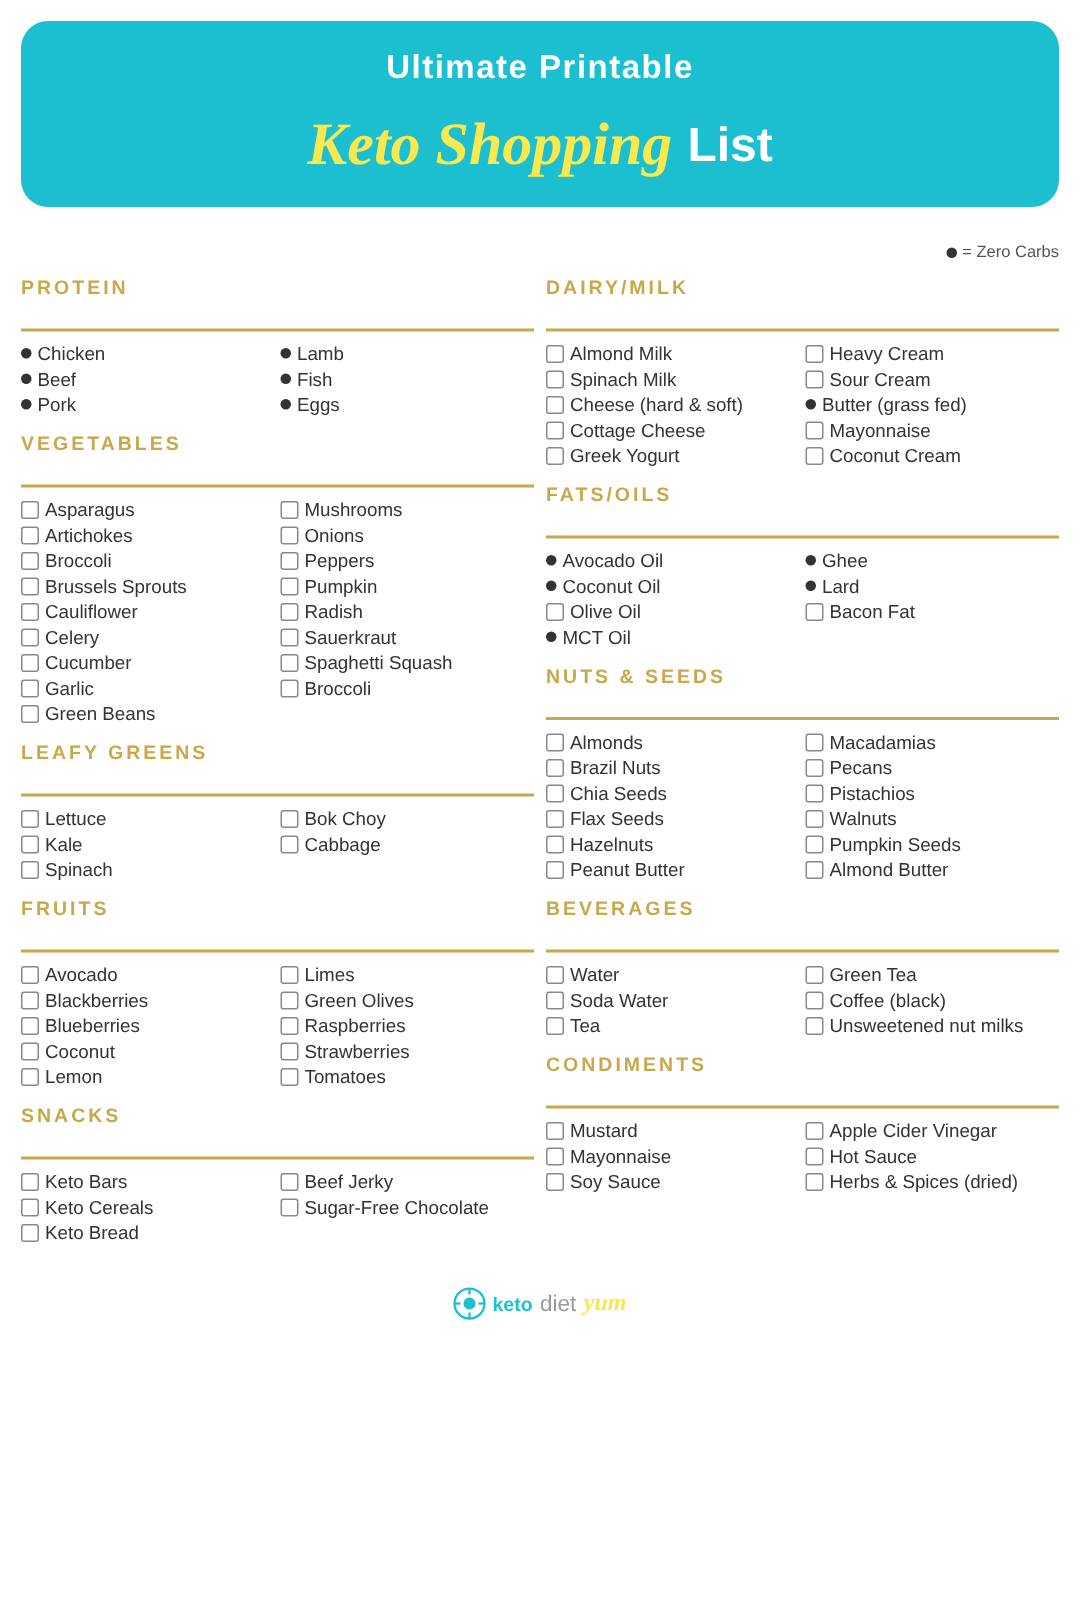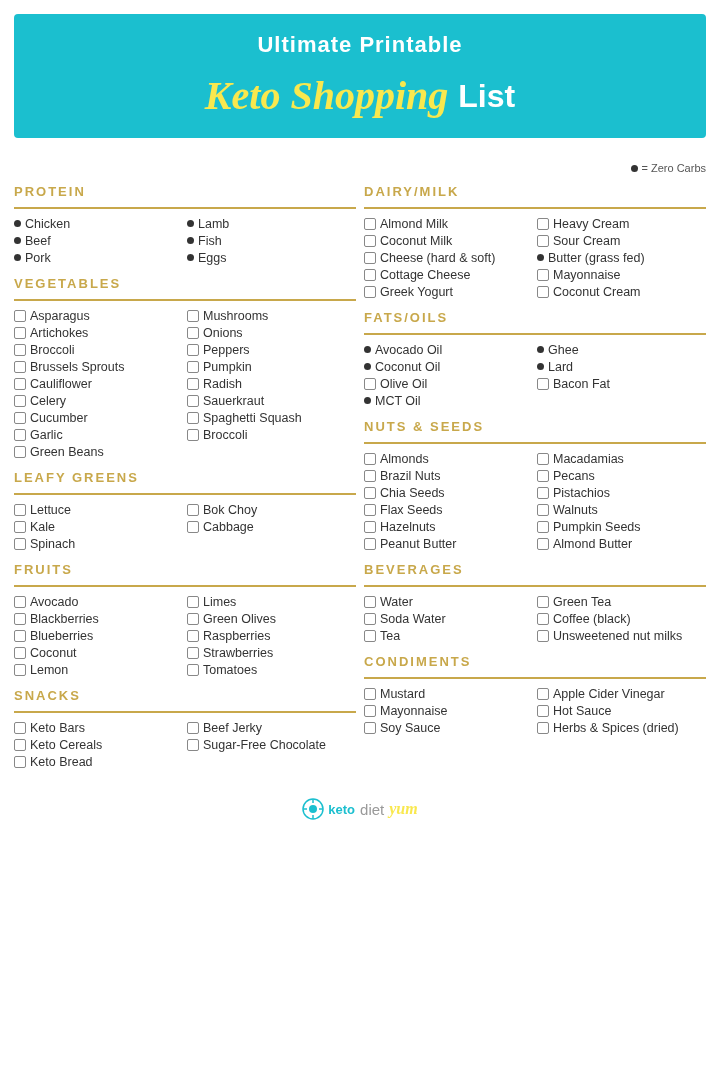--- a/index.html
+++ b/index.html
@@ -6,21 +6,21 @@
     body {
       width: 720px;
       min-height: 1080px;
       background: #fff;
       font-family: Arial, sans-serif;
       font-size: 13px;
     }
 
     .header {
       background: #1bbfcf;
-      border-radius: 4px;
+      border-radius: 18px;
       margin: 14px 14px 0 14px;
       padding: 18px 20px 22px 20px;
       text-align: center;
     }
     .header-top {
       color: #fff;
       font-size: 22px;
       font-weight: 700;
       letter-spacing: 1px;
       font-family: Arial, sans-serif;
@@ -78,21 +78,21 @@
       margin-bottom: 10px;
     }
 
     .section-title {
       font-size: 13px;
       font-weight: 900;
       letter-spacing: 2px;
       text-transform: uppercase;
       color: #c8a84b;
       border-bottom: 2px solid #c8a84b;
-      padding-bottom: 8px;
+      padding-bottom: 20px;
       margin-bottom: 6px;
     }
 
     .section-columns {
       display: grid;
       grid-template-columns: 1fr 1fr;
       gap: 0 4px;
     }
 
     .item {
@@ -383,21 +383,21 @@
     <div class="section">
       <div class="section-title">DAIRY/MILK</div>
       <div class="section-columns">
         <div>
           <div class="item">
               <span class="checkbox"></span>
               <span>Almond Milk</span>
             </div>
           <div class="item">
               <span class="checkbox"></span>
-              <span>Coconut Milk</span>
+              <span>Spinach Milk</span>
             </div>
           <div class="item">
               <span class="checkbox"></span>
               <span>Cheese (hard &amp; soft)</span>
             </div>
           <div class="item">
               <span class="checkbox"></span>
               <span>Cottage Cheese</span>
             </div>
           <div class="item">

